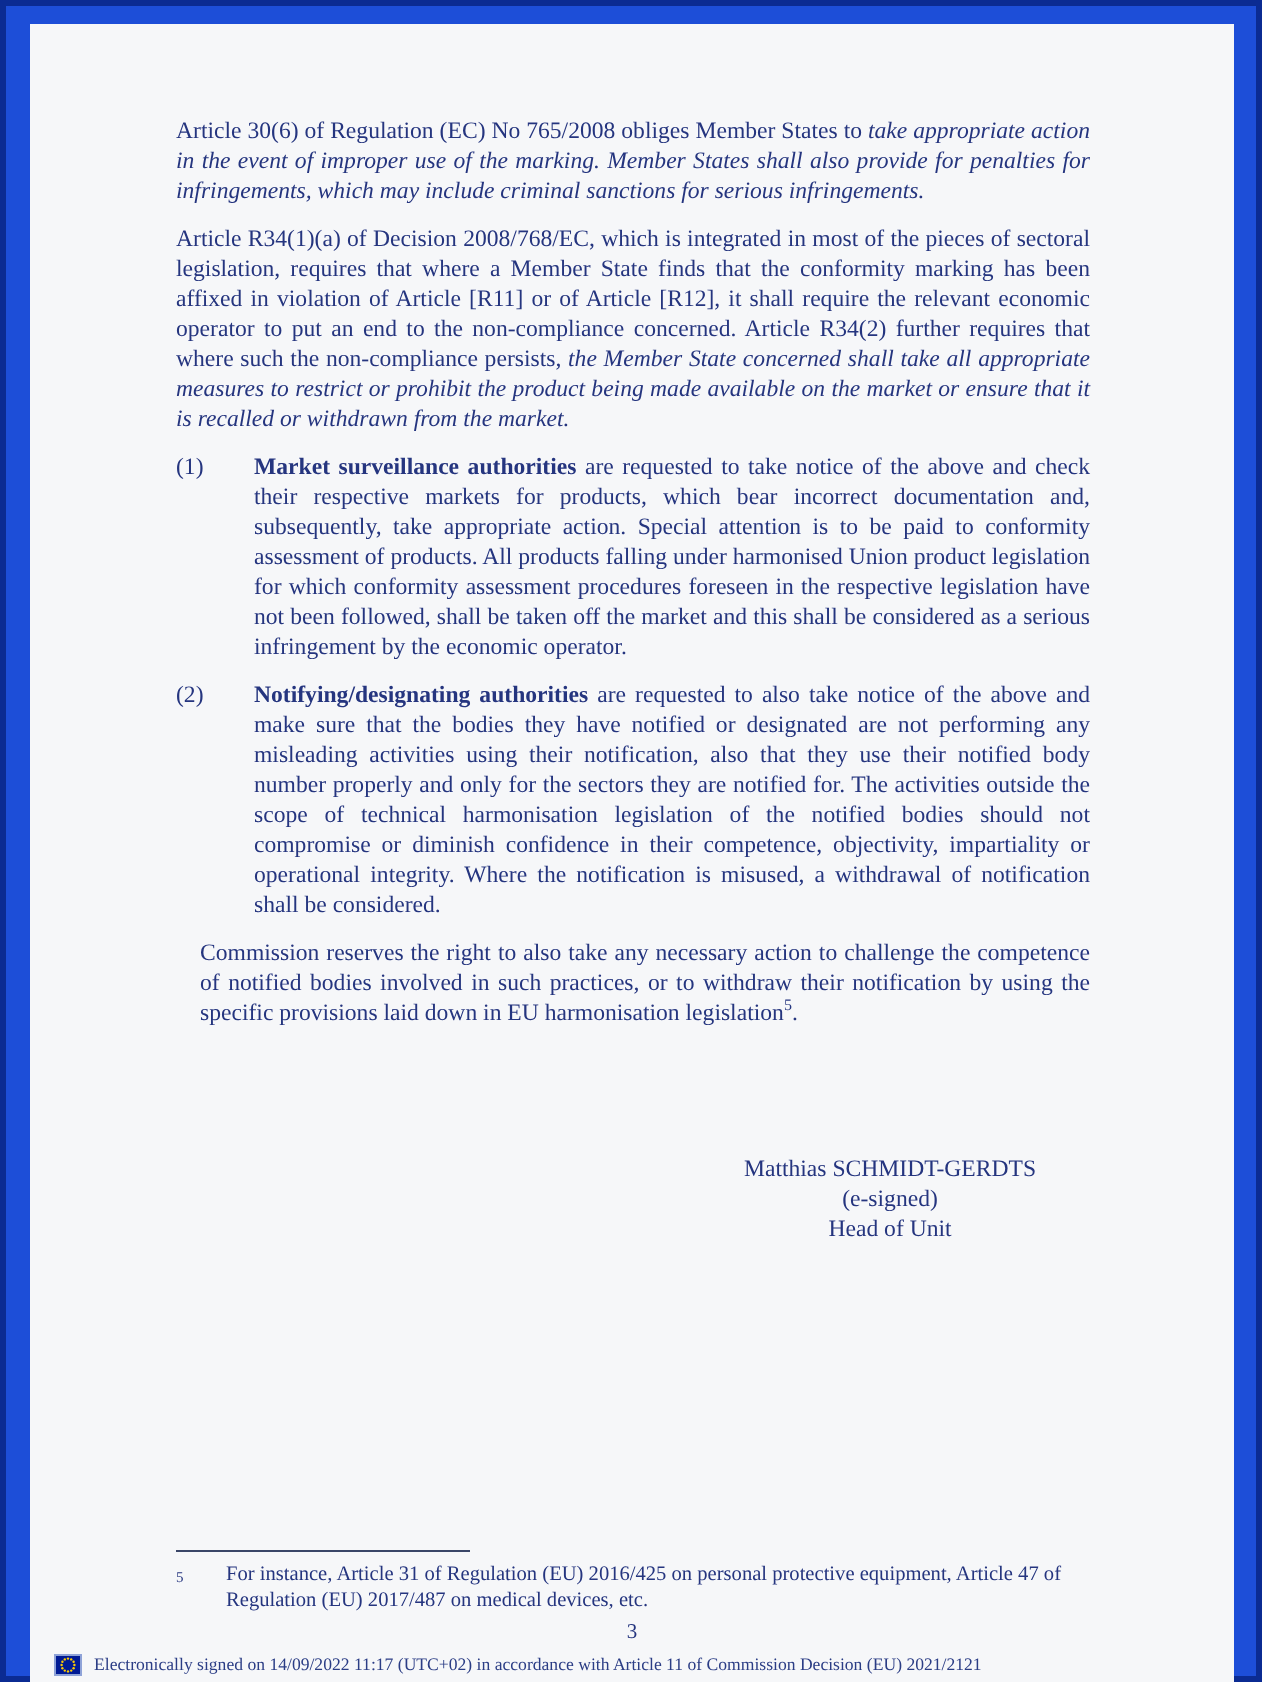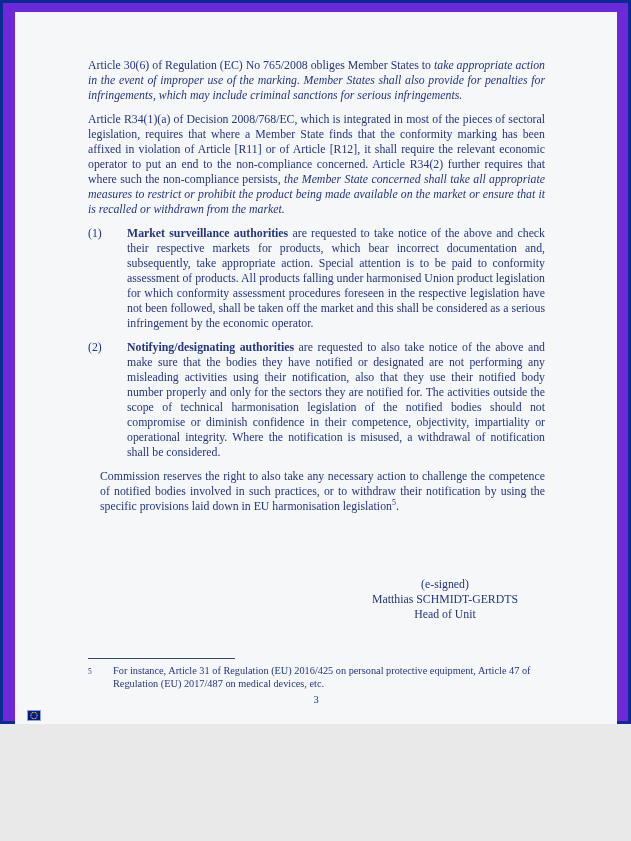--- a/index.html
+++ b/index.html
@@ -2,22 +2,22 @@
 <html><head>
 <meta charset="utf-8">
 <style>
   html, body { margin:0; padding:0; }
   body {
     width:631px; height:841px; overflow:hidden;
     font-family:"Liberation Serif","DejaVu Serif",serif;
     background:#e9e9e9;
   }
   .frame {
-    position:relative; width:631px; height:724px;
-    background:#6d28d9;
+    position:relative; width:631px; height:841px;
+    background:#1d4ed8;
     box-shadow: inset 0 0 0 3px #0b2b92;
   }
   .page {
     position:absolute; left:15px; top:12px; right:14px; bottom:0;
     background:#f6f7f9; color:#25357f;
   }
   .content { padding:46px 72px 0 73px; font-size:11.8px; line-height:15px; }
   .para { margin:0 0 9px 0; text-align:justify; }
   .intro { margin:4px 0 6px 0; }
   .list-item { display:flex; margin:0 0 9px 0; }
@@ -72,22 +72,22 @@
       </div>
 
       <div class="list-item">
         <span class="num">(2)</span>
         <span class="item-text"><b>Notifying/designating authorities</b><span> are requested to also take notice of the above and make sure that the bodies they have notified or designated are not performing any misleading activities using their notification, also that they use their notified body number properly and only for the sectors they are notified for. The activities outside the scope of technical harmonisation legislation of the notified bodies should not compromise or diminish confidence in their competence, objectivity, impartiality or operational integrity. Where the notification is misused, a withdrawal of notification shall be considered.</span></span>
       </div>
 
       <p class="para closing"><span>Commission reserves the right to also take any necessary action to challenge the competence of notified bodies involved in such practices, or to withdraw their notification by using the specific provisions laid down in EU harmonisation legislation</span><sup class="fnref">5</sup><span>.</span></p>
 
       <div class="signature-block">
+        <div>Matthias SCHMIDT-GERDTS</div>
         <div>(e-signed)</div>
-        <div>Matthias SCHMIDT-GERDTS</div>
         <div>Head of Unit</div>
       </div>
 
     </div>
 
     <div class="footer-area">
       <div class="footnote-rule"></div>
       <div class="footnote-row">
         <span class="fn-marker">5</span>
         <span class="fn-text">For instance, Article 31 of Regulation (EU) 2016/425 on personal protective equipment, Article 47 of Regulation (EU) 2017/487 on medical devices, etc.</span>
@@ -104,17 +104,18 @@
             <circle cx="9.8" cy="7.1" r="0.6"></circle>
             <circle cx="8.6" cy="8.3" r="0.6"></circle>
             <circle cx="7" cy="8.7" r="0.6"></circle>
             <circle cx="5.4" cy="8.3" r="0.6"></circle>
             <circle cx="4.2" cy="7.1" r="0.6"></circle>
             <circle cx="3.8" cy="5.5" r="0.6"></circle>
             <circle cx="4.2" cy="3.9" r="0.6"></circle>
             <circle cx="5.4" cy="2.7" r="0.6"></circle>
           </g>
         </svg>
+        <span>Electronically signed on 14/09/2022 11:17 (UTC+02) in accordance with Article 11 of Commission Decision (EU) 2021/2121</span>
       </div>
     </div>
 
   </div>
 </div>
 
 </body></html>

